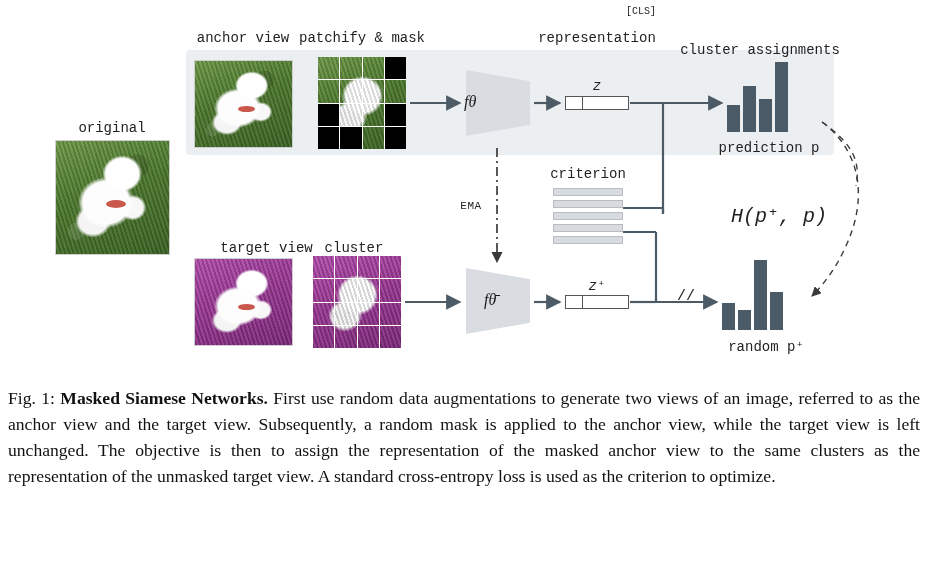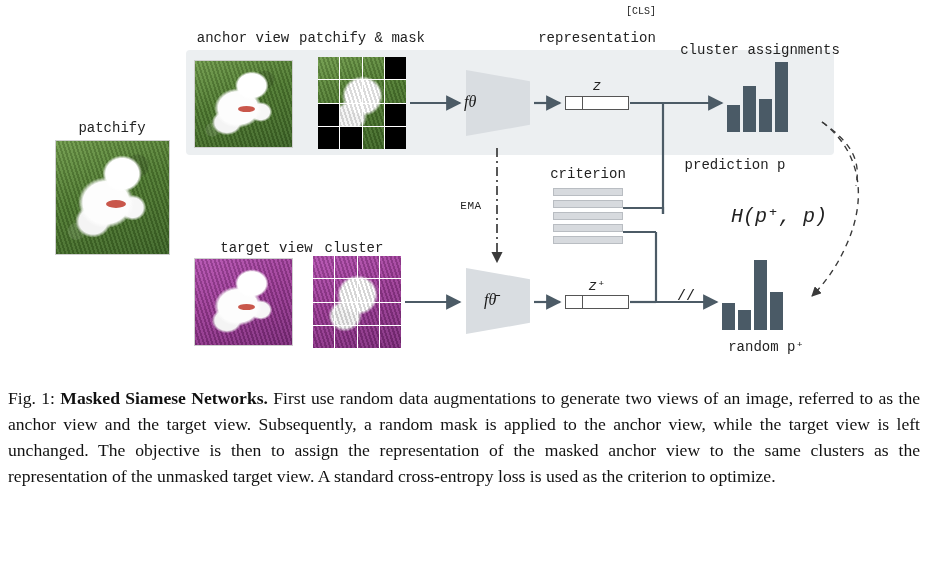--- a/index.html
+++ b/index.html
@@ -177,27 +177,27 @@
 
 <div id="figure">
 
   <div id="anchor-band"></div>
 
   <div class="lbl center" style="left:243px; top:30px;">anchor view</div>
   <div class="lbl center" style="left:362px; top:30px;">patchify &amp; mask</div>
   <div class="lbl center tt" style="left:597px; top:6px;">[CLS]</div>
   <div class="lbl center" style="left:597px; top:30px;">representation</div>
   <div class="lbl center" style="left:760px; top:42px;">cluster assignments</div>
-  <div class="lbl center" style="left:112px; top:120px;">patchify</div>
+  <div class="lbl center" style="left:112px; top:120px;">original</div>
   <div class="lbl center" style="left:243px; top:240px;padding-left:47px;">target view</div>
   <div class="lbl center" style="left:354px; top:240px;">cluster</div>
   <div class="lbl center" style="left:588px; top:166px;">criterion</div>
   <div class="lbl center" style="left:471px; top:200px; font-size:11px; letter-spacing:.5px;">EMA</div>
   <div class="lbl center mono-it" style="left:779px; top:203px; font-size:20px;">H(p⁺, p)</div>
-  <div class="lbl center" style="left:735px; top:140px;margin-top:17px;"><span>prediction p</span></div>
+  <div class="lbl center" style="left:769px; top:140px;"><span>prediction p</span></div>
   <div class="lbl center" style="left:766px; top:338px;"><span>random p⁺</span></div>
   <div class="lbl center" style="left:686px; top:288px; font-size:15px;">//</div>
   <div class="lbl center mono-it" style="left:597px; top:78px; font-size:14px;">z</div>
   <div class="lbl center mono-it" style="left:597px; top:277px; font-size:14px;">z⁺</div>
 
   <div class="photo" style="left:55px; top:140px; width:113px; height:113px;">
     <div class="grass"></div>
     <div class="dog"></div>
     <div class="collar"></div>
   </div>

